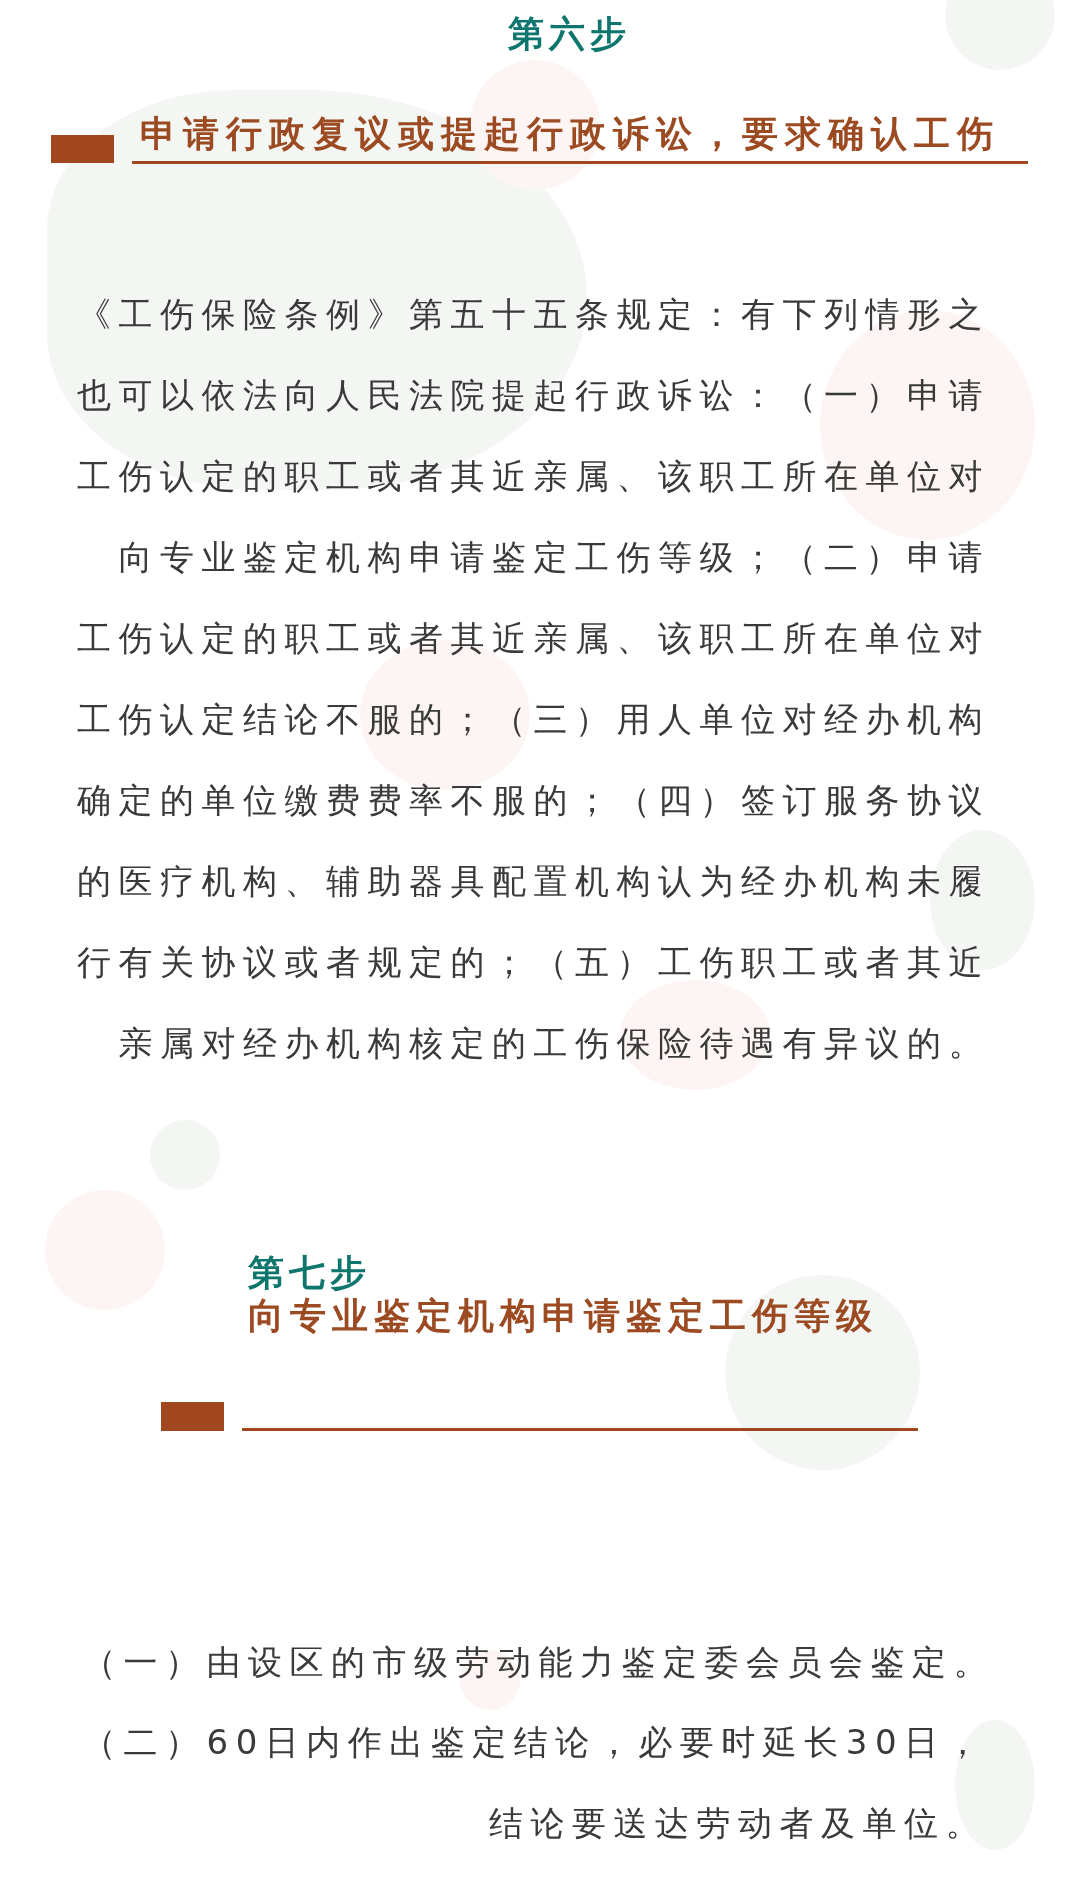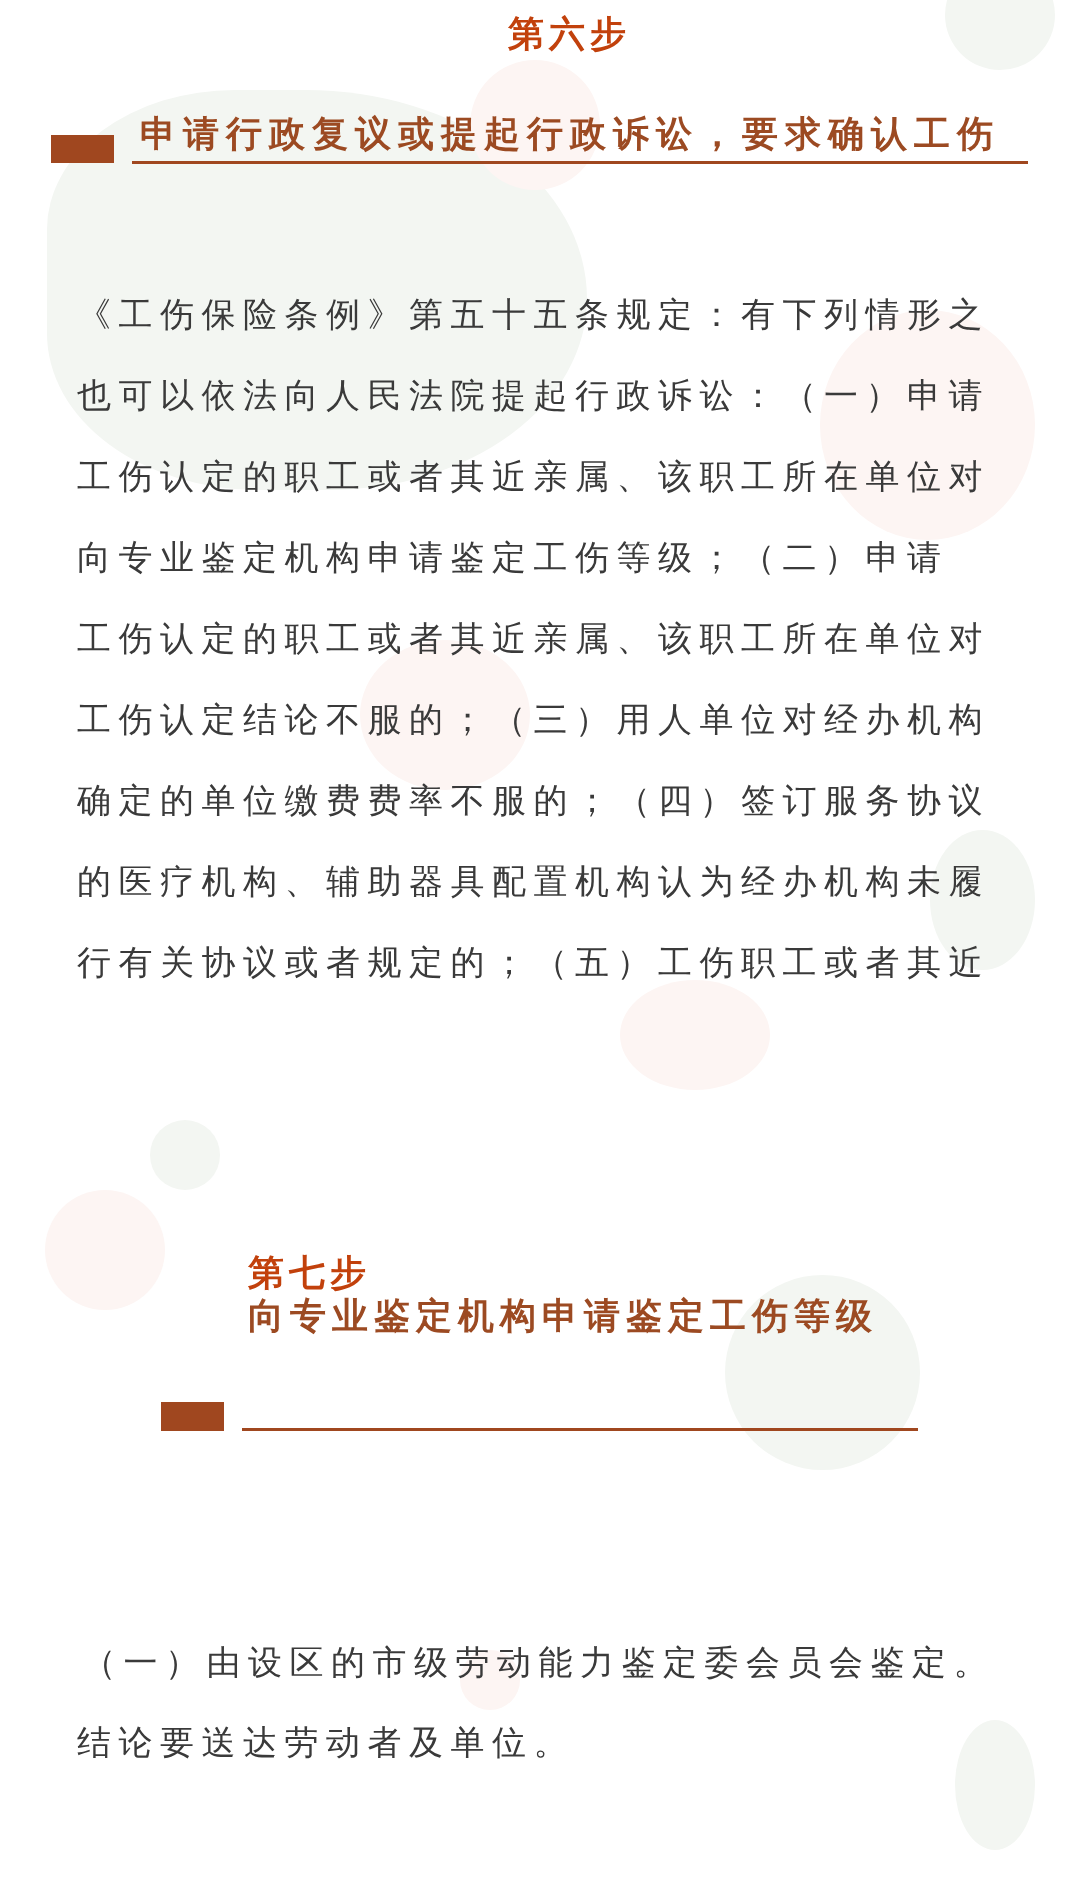--- a/index.html
+++ b/index.html
@@ -5,32 +5,32 @@
   html, body { margin: 0; padding: 0; }
   body {
     width: 1080px; height: 1879px; position: relative; overflow: hidden;
     background: #ffffff;
     font-family: "DejaVu Sans", "Liberation Sans", sans-serif;
   }
   .blob { position: absolute; border-radius: 50%; }
   .blob.green { background: #f3f6f2; }
   .blob.pink { background: #fdf5f3; }
   .step-label {
-    position: absolute; color: #c2410c; font-weight: bold;
+    position: absolute; color: #0f766e; font-weight: bold;
     font-size: 36px; letter-spacing: 5px; white-space: nowrap;
   }
   .step-title {
     position: absolute; color: #9c4a22; font-weight: bold;
     font-size: 36px; letter-spacing: 7px; white-space: nowrap;
   }
   .accent-block { position: absolute; background: #a0471f; }
   .accent-line { position: absolute; height: 3px; background: #a0471f; }
   .body-text {
     position: absolute; color: #3a3a3a; font-size: 34px;
-    letter-spacing: 7.5px; line-height: 81px; white-space: nowrap;
+    letter-spacing: 7.5px; line-height: 81px; white-space: nowrap; text-align: right;
   }
   .body-line { display: block; height: 81px; }
 </style>
 </head>
 <body>
 
 <div class="blob green" style="left:945px; top:-40px; width:110px; height:110px;"></div>
 <div class="blob green" style="left:47px; top:90px; width:540px; height:400px; border-radius:40% 60% 55% 45%;"></div>
 <div class="blob pink" style="left:470px; top:60px; width:130px; height:130px;"></div>
 <div class="blob pink" style="left:820px; top:310px; width:215px; height:230px;"></div>
@@ -51,25 +51,27 @@
 <div class="body-text" style="left:77px; top:274px;">
   <span class="body-line">《工伤保险条例》第五十五条规定：有下列情形之</span>
   <span class="body-line">也可以依法向人民法院提起行政诉讼：（一）申请</span>
   <span class="body-line">工伤认定的职工或者其近亲属、该职工所在单位对</span>
   <span class="body-line">向专业鉴定机构申请鉴定工伤等级；（二）申请</span>
   <span class="body-line">工伤认定的职工或者其近亲属、该职工所在单位对</span>
   <span class="body-line">工伤认定结论不服的；（三）用人单位对经办机构</span>
   <span class="body-line">确定的单位缴费费率不服的；（四）签订服务协议</span>
   <span class="body-line">的医疗机构、辅助器具配置机构认为经办机构未履</span>
   <span class="body-line">行有关协议或者规定的；（五）工伤职工或者其近</span>
+  <span class="body-line">亲属对经办机构核定的工伤保险待遇有异议的。</span>
 </div>
 
 <div class="step-label" style="left:248px; top:1249px;">第七步</div>
 <div class="accent-block" style="left:161px; top:1402px; width:63px; height:29px;"></div>
 <div class="step-title" style="left:248px; top:1292px; letter-spacing:6px;">向专业鉴定机构申请鉴定工伤等级</div>
 <div class="accent-line" style="left:242px; top:1428px; width:676px;"></div>
 
 <div class="body-text" style="left:82px; top:1622px;">
   <span class="body-line">（一）由设区的市级劳动能力鉴定委会员会鉴定。</span>
 </div>
 <div class="body-text" style="left:82px; top:1702px;">
+  <span class="body-line">（二）60日内作出鉴定结论，必要时延长30日，</span>
   <span class="body-line" style="margin-left:-5px;">结论要送达劳动者及单位。</span>
 </div>
 
 </body></html>

